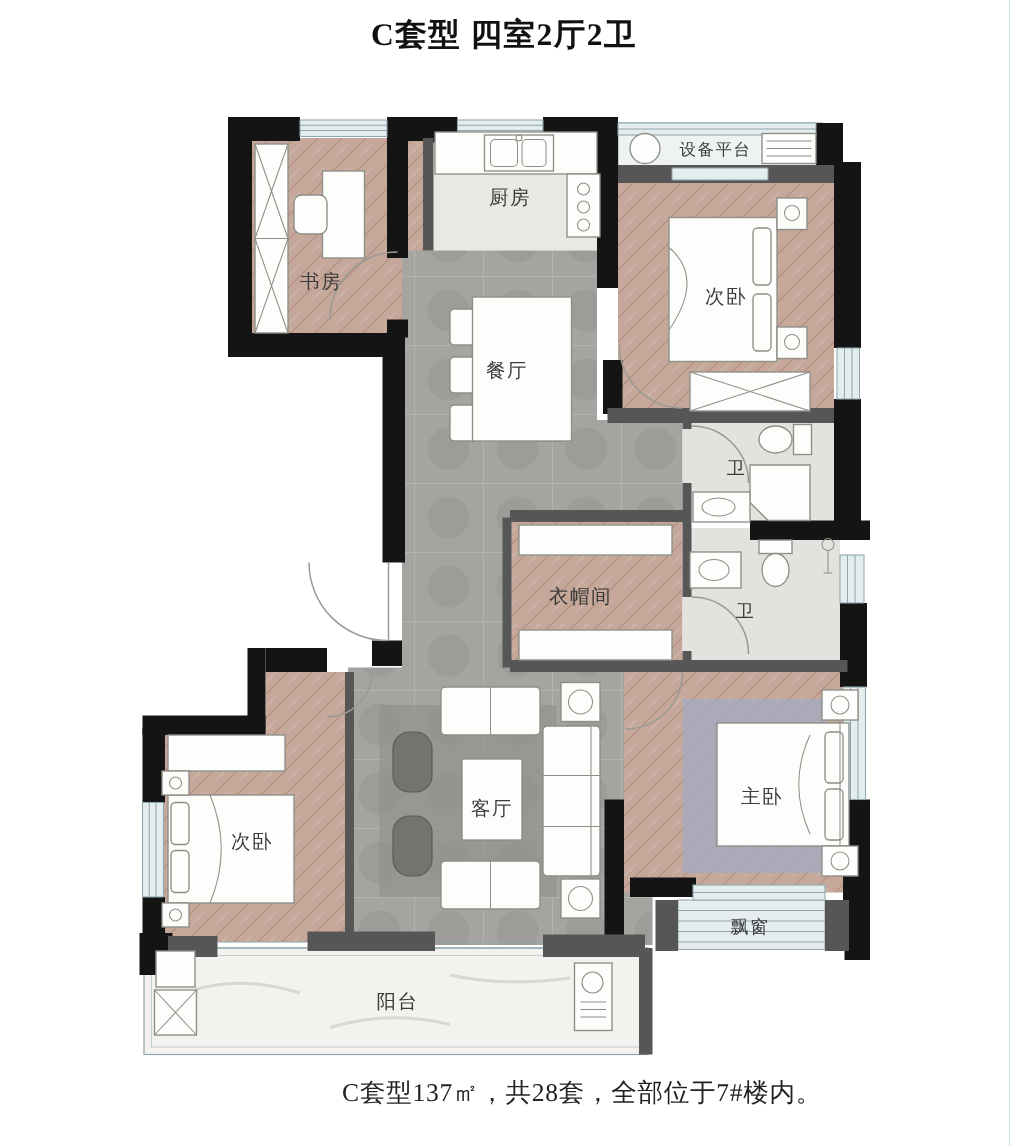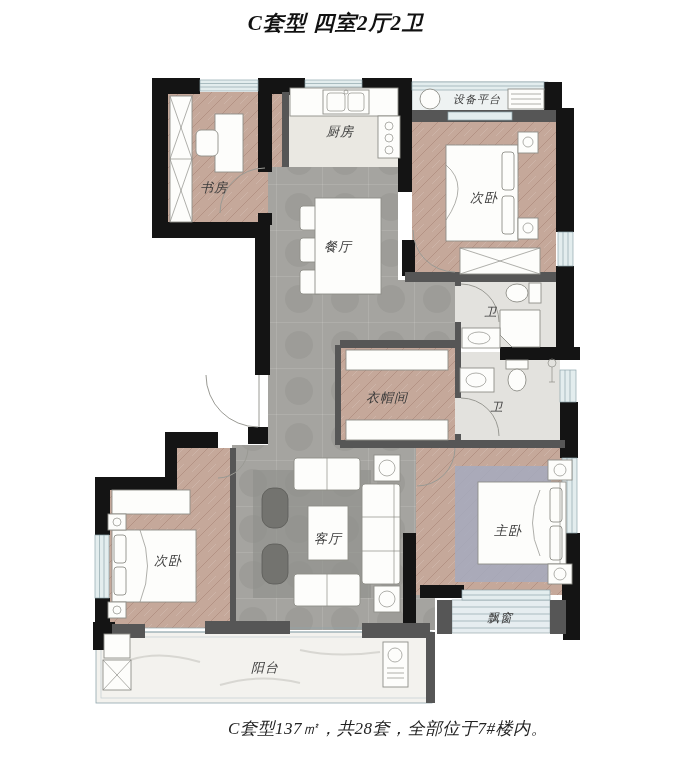--- a/index.html
+++ b/index.html
@@ -1,17 +1,17 @@
 <!DOCTYPE html>
 <html style="--wall_black: #141414; --gray_wall: #565656; --wood_floor: #c5a89a; --tile_floor: #a5a4a0; --kitchen_floor: #eae8e2; --bath_floor: #e3e2de; --balcony_floor: #f3f2ee; --window_glass: #e3edee; --window_frame: #8fa6ac; --furniture_stroke: #8e8e88; --label_text: #3b3b3b; --master_rug: #a4aabe; --living_rug: #8f908c;"><head>
 <meta charset="utf-8">
 <style>
   html,body{margin:0;padding:0;background:#ffffff;}
   .page{position:relative;width:673px;height:764px;background:#15803d;overflow:hidden;
-        font-family:"Liberation Serif", "DejaVu Serif", serif;font-style:italic;}
+        font-family:"Liberation Serif", "DejaVu Serif", serif;}
   svg{position:absolute;left:0;top:0;}
   .title-text{font-family:"Liberation Serif","DejaVu Serif",serif;font-size:21px;font-weight:bold;
               fill:#111;letter-spacing:1px;}
   .caption-text{font-family:"Liberation Serif","DejaVu Sans",serif;font-size:17px;fill:#222;letter-spacing:.5px;}
   .room-label{font-family:"Liberation Serif","DejaVu Serif",serif;font-size:13px;fill:var(--label_text);letter-spacing:1px;}
   .room-label.small{font-size:11px;}
   .room-label.wc{font-size:12px;}
   .wall{fill:var(--wall_black);}
   .gwall{fill:var(--gray_wall);}
   .glass{fill:var(--window_glass);stroke:var(--window_frame);stroke-width:.7;}

